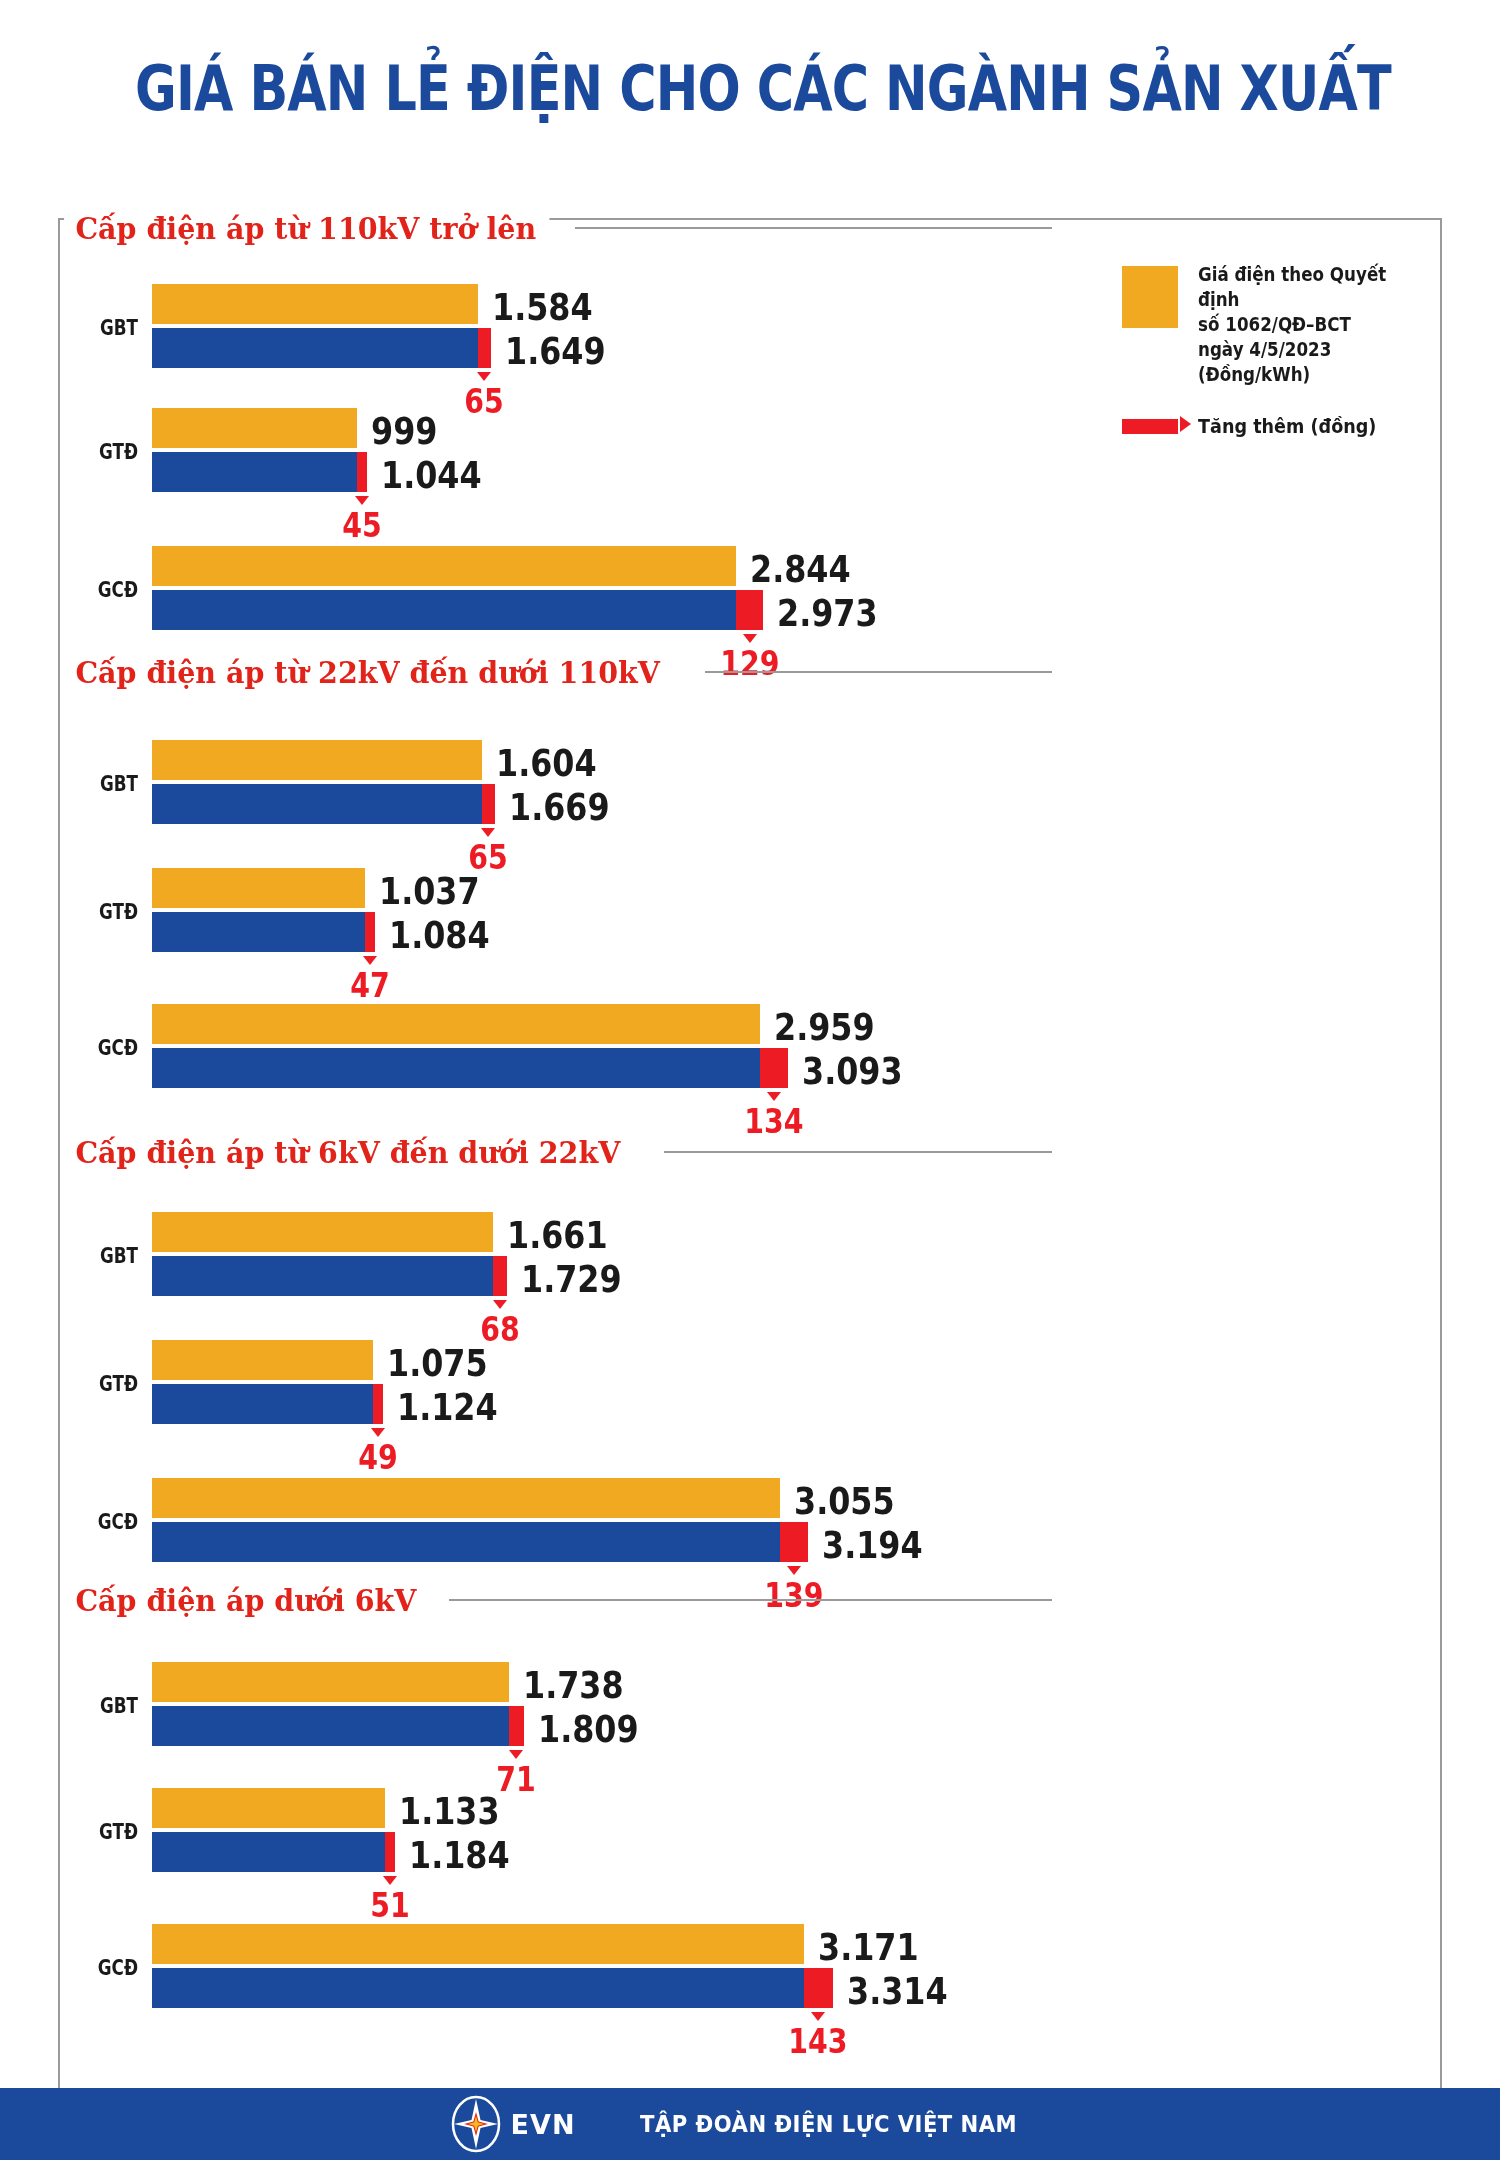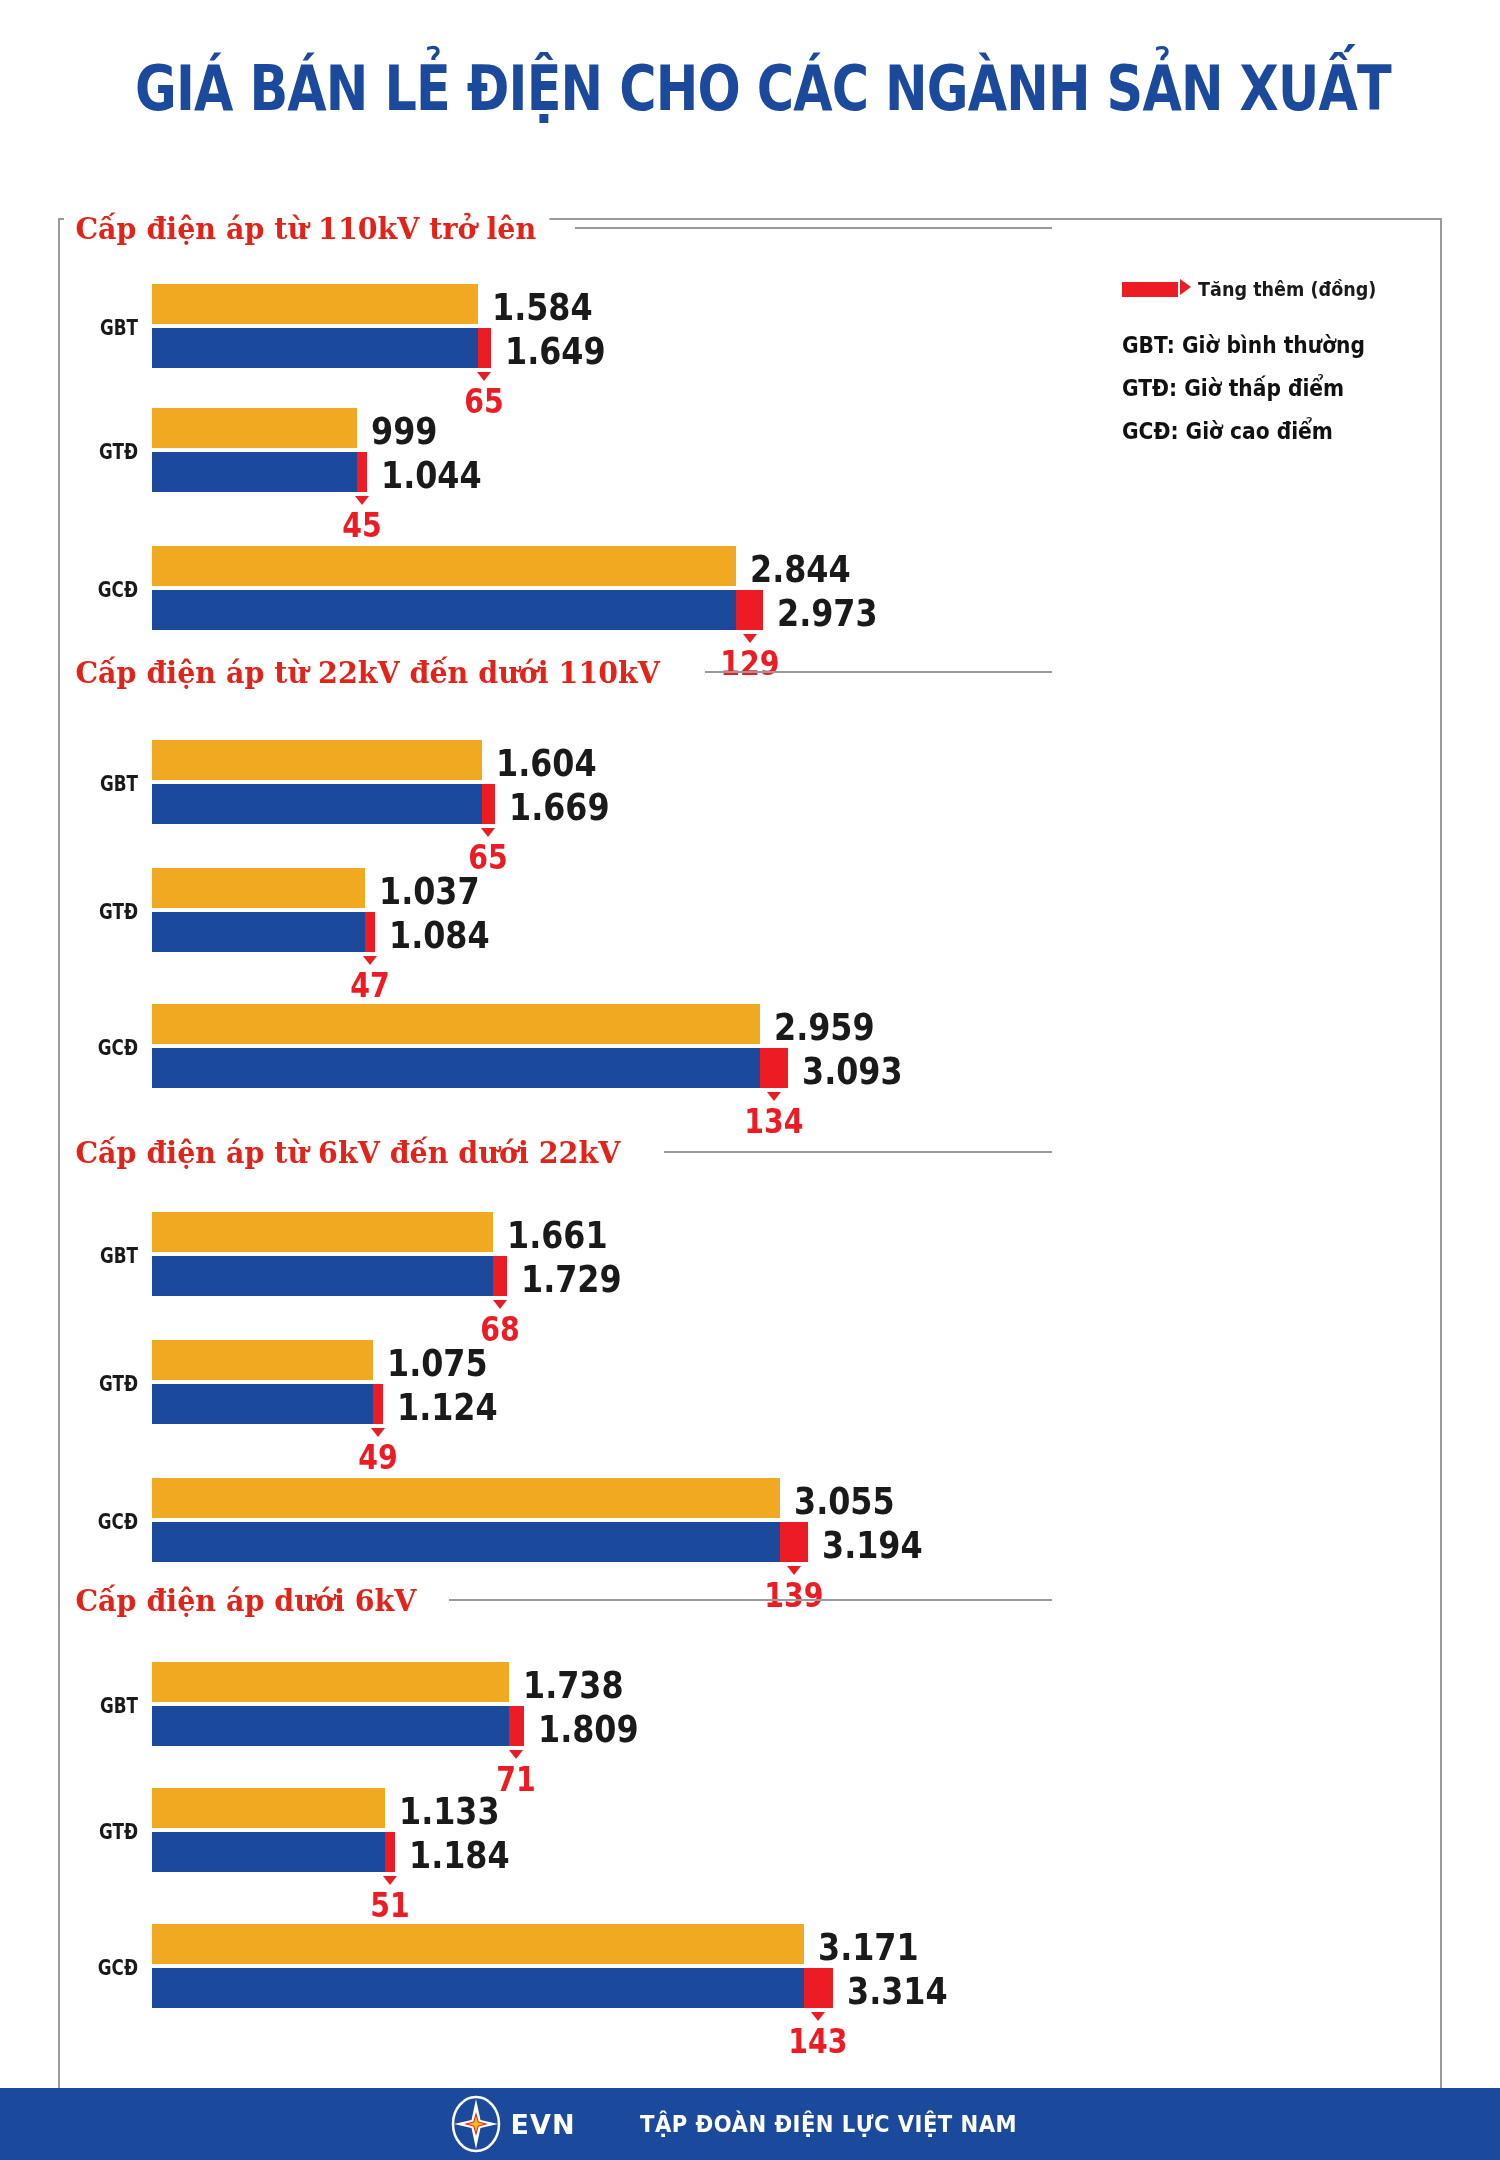--- a/index.html
+++ b/index.html
@@ -336,32 +336,35 @@
         <div class="redseg" style="left: 803.64px; top: 1968px; width: 29.3865px;"></div>
         <div class="val" style="left: 817.64px; top: 1926px;">3.171</div>
         <div class="val" style="left: 847.027px; top: 1970px;">3.314</div>
         <div class="arrow" style="left: 811.334px; top: 2012px;"></div>
         <div class="delta" style="width: 120px; left: 758.334px; top: 2022px;">143</div>
       </div>
     </div>
 
   <div class="legend">
     <div id="legend-items">
+        <div class="lg-item" style="min-height: 78px;">
+          <div class="lg-swatch-o"></div>
+          <div class="lg-text">
+            <div>Giá điện theo Quyết định</div>
+            <div>số 1062/QĐ–BCT</div>
+            <div>ngày 4/5/2023 (Đồng/kWh)</div>
+          </div>
+        </div>
         <div class="lg-item" style="min-height: 30px; margin-top: 14px;">
           <div class="lg-swatch-r"></div>
           <div class="lg-arrow"></div>
           <div class="lg-text single">
             <div>Tăng thêm (đồng)</div>
           </div>
         </div>
-      </div>
-    <div id="legend-abbr" style="margin-top: 18px;">
-        <div class="abbr">GBT: Giờ bình thường</div>
-        <div class="abbr">GTĐ: Giờ thấp điểm</div>
-        <div class="abbr">GCĐ: Giờ cao điểm</div>
       </div>
   </div>
 
   <div class="footer">
     <div class="evn-logo">
       <svg viewBox="0 0 50 58" width="50" height="58">
         <ellipse cx="25" cy="29" rx="23" ry="27" fill="#1B4A9C" stroke="#ffffff" stroke-width="2.5"></ellipse>
         <path d="M25 4 L29.5 25 L47 29 L29.5 33 L25 54 L20.5 33 L3 29 L20.5 25 Z" fill="#ffffff"></path>
         <path d="M25 17 L27.6 26.4 L37 29 L27.6 31.6 L25 41 L22.4 31.6 L13 29 L22.4 26.4 Z" fill="#E2231A"></path>
         <path d="M25 21 L26.8 27.2 L33 29 L26.8 30.8 L25 37 L23.2 30.8 L17 29 L23.2 27.2 Z" fill="#F5B820"></path>

